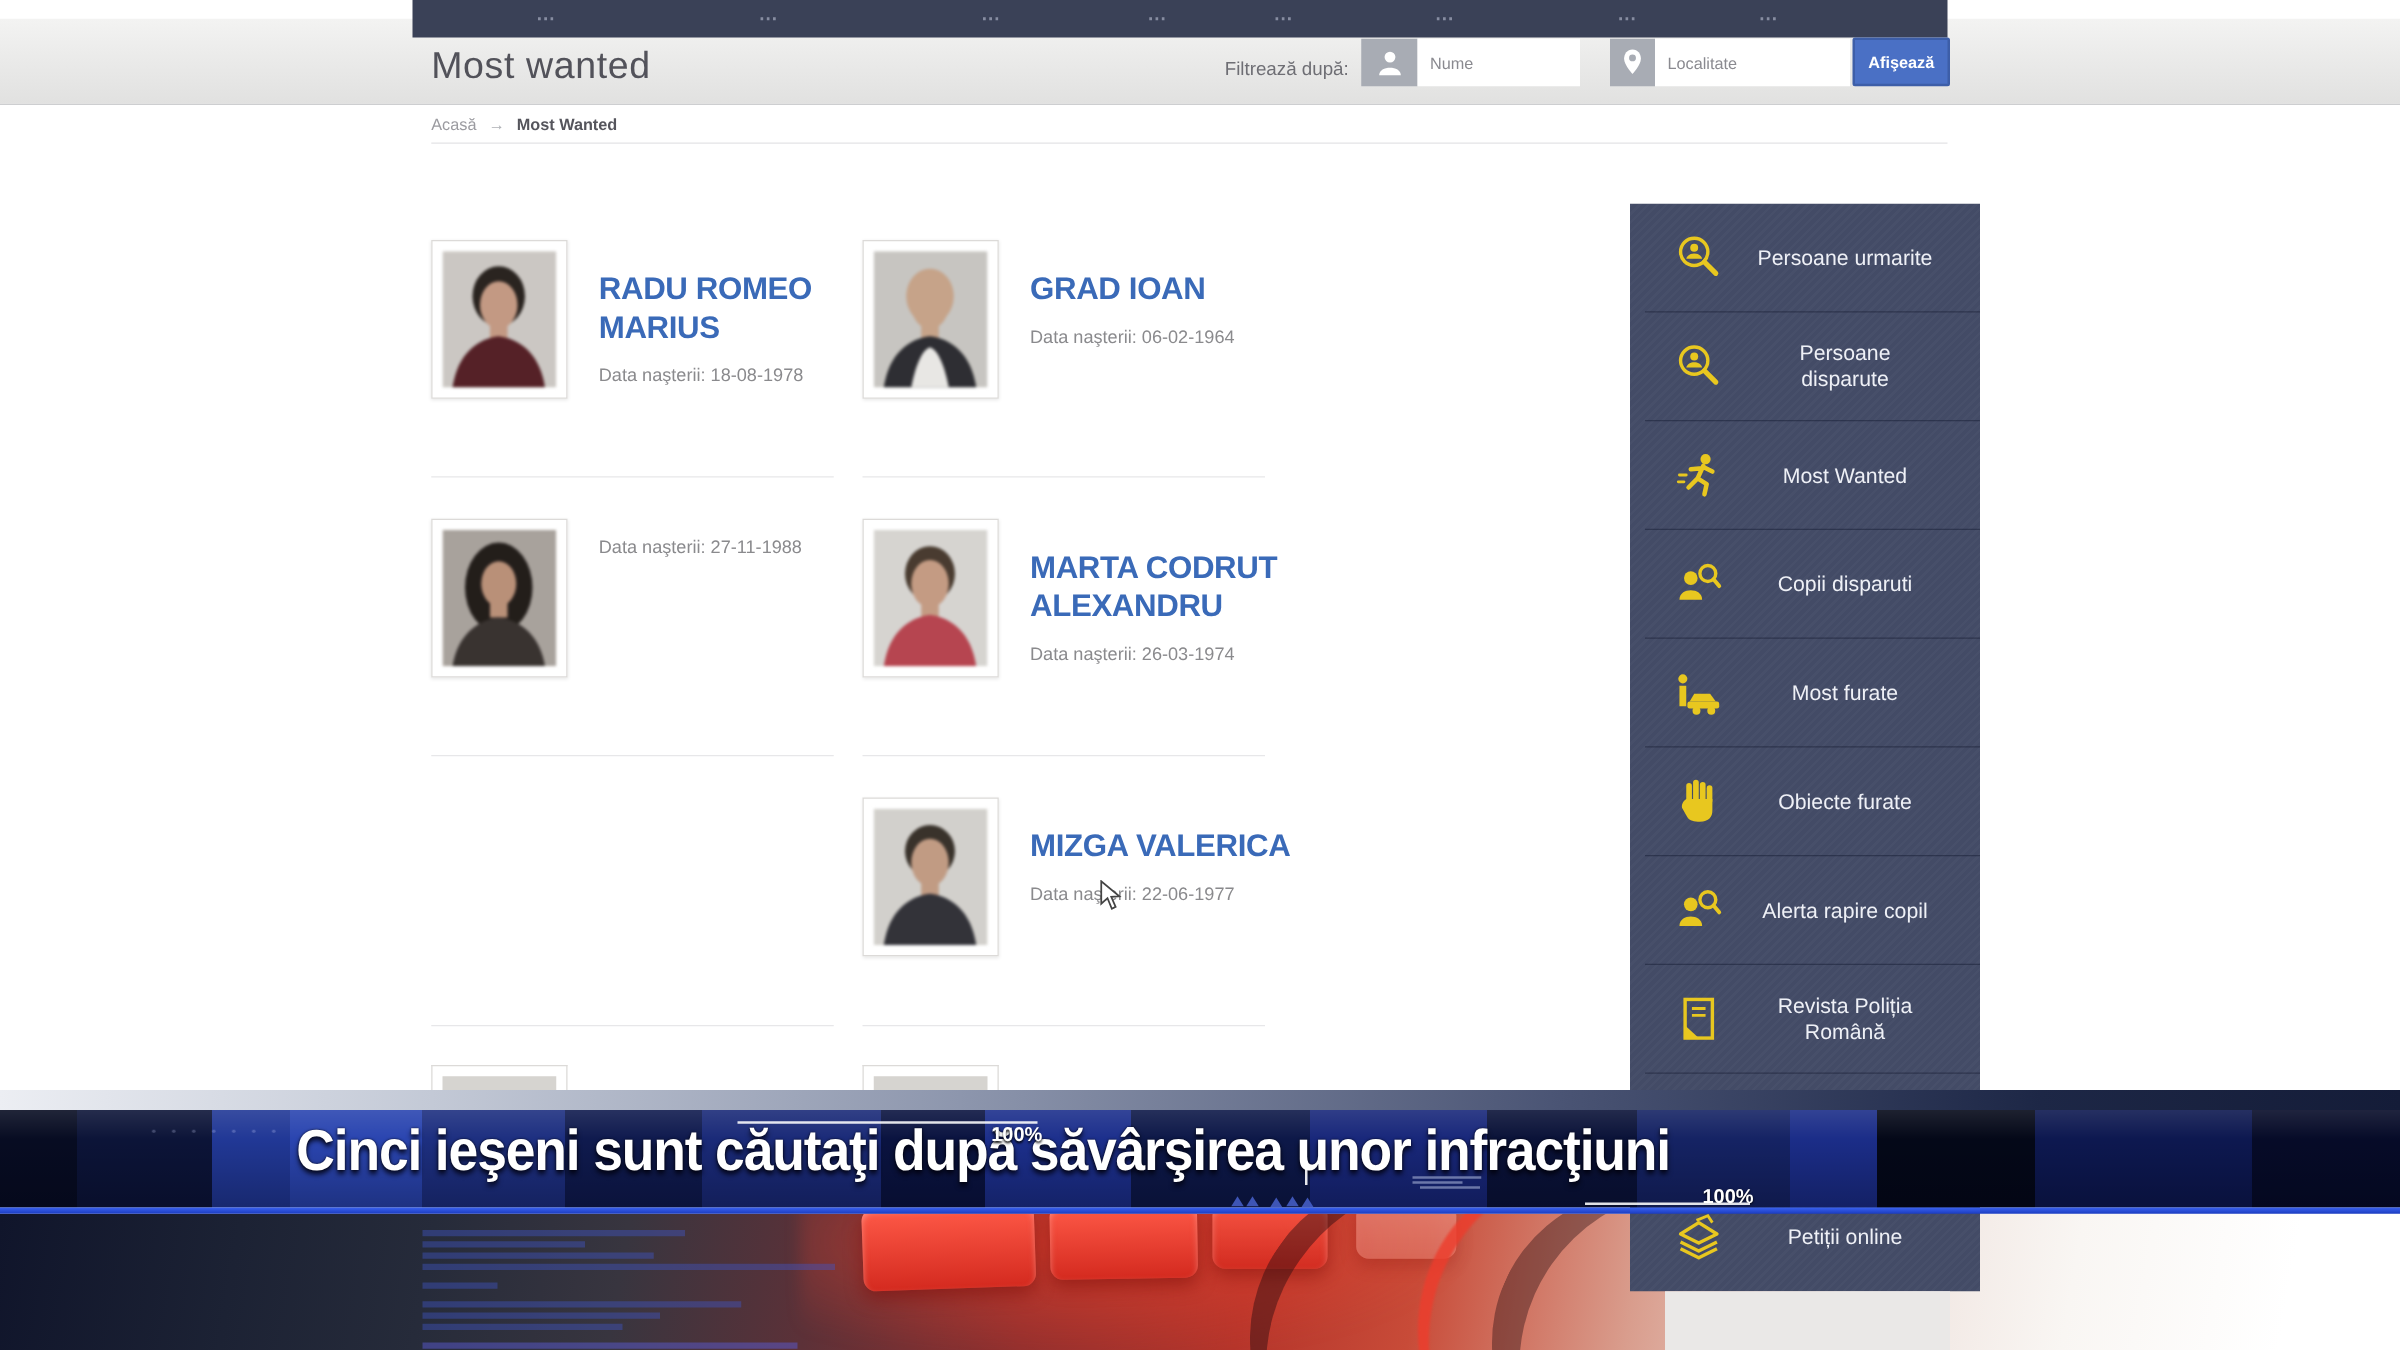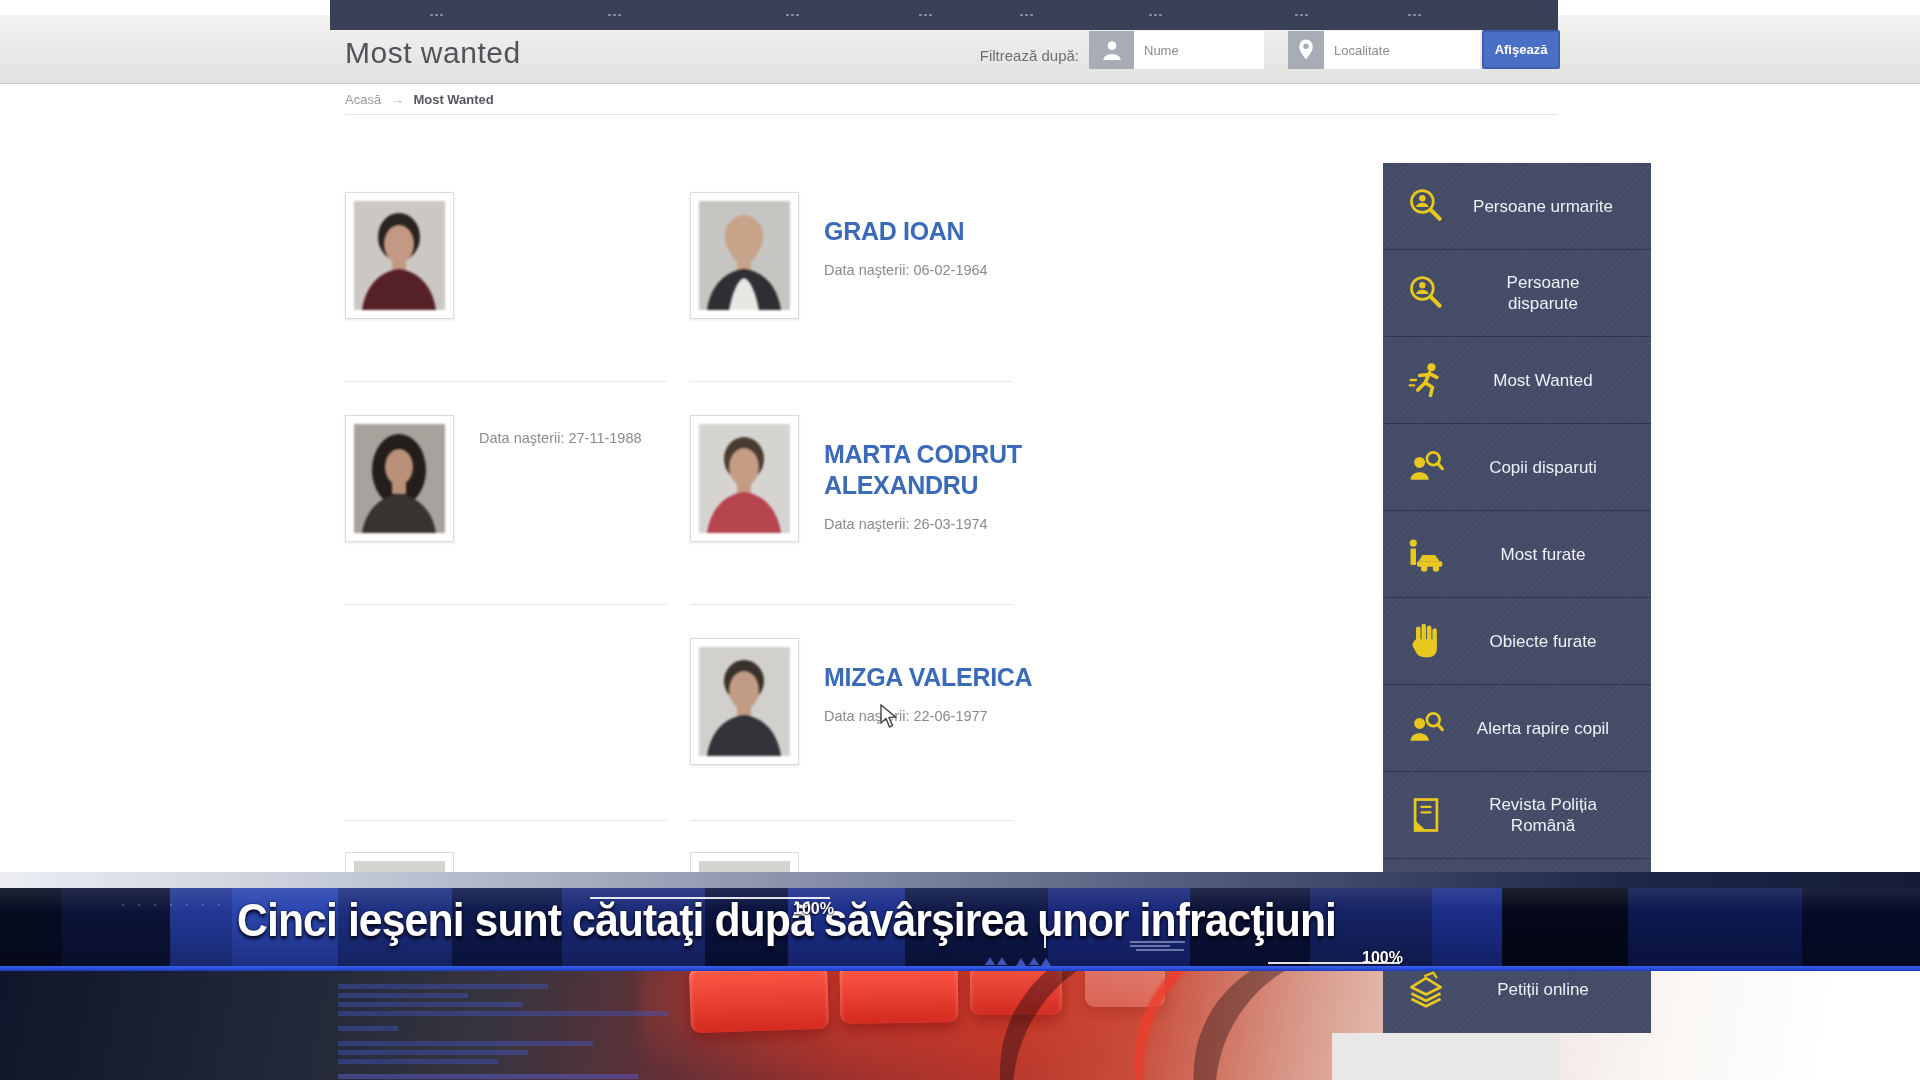--- a/index.html
+++ b/index.html
@@ -42,23 +42,23 @@
   .ptext{position:absolute;left:134px;top:0;width:210px;}
   .pname{margin-top:24px;font-size:25px;line-height:31px;font-weight:bold;color:#3a6ab8;
     letter-spacing:-.3px;cursor:pointer;}
   .pdob{margin-top:15px;font-size:14.5px;color:#8a8a8d;}
   .rowline{position:absolute;width:322px;height:1px;background:#e7e7e9;z-index:2;}
   .partial{position:absolute;width:91px;height:24px;background:#fff;border:1px solid #dcdad8;
     border-bottom:0;padding:8px;z-index:2;}
   .partial .inner{width:91px;height:24px;background:#d6d4d0;}
 
   
-  .sidebar{position:absolute;left:1383px;top:163px;width:268px;height:870px;background:#434b66;
+  .sidebar{position:absolute;left:1304px;top:163px;width:268px;height:870px;background:#434b66;
     background-image:repeating-linear-gradient(135deg,rgba(255,255,255,.025) 0 2px,transparent 2px 5px);
-    z-index:10;}
+    z-index:10;padding-left:12px;}
   .side-item{height:86px;display:flex;align-items:center;border-top:1px solid rgba(18,24,46,.5;);
     border-top:1px solid rgba(18,24,46,.45);cursor:pointer;}
   .side-item:first-child{border-top:0;}
   .side-icon{width:46px;margin-left:20px;flex:none;display:flex;justify-content:center;}
   .side-label{flex:1;display:flex;justify-content:center;padding-right:14px;}
   .side-label span{display:block;max-width:140px;text-align:center;font-size:17px;
     line-height:21px;color:#eef0f6;}
   .side-spacer{height:86px;border-top:1px solid rgba(18,24,46,.45);}
   .footer-strip{position:absolute;left:1332px;top:1033px;width:228px;height:47px;
     background:#eae8e7;z-index:10;}
@@ -163,20 +163,24 @@
     <div class="pframe" style="--pbg:#cbc7c2;--hair:#2b241f;--skin:#c79880;--shirt:#5a2026;--inner:transparent">
       <svg width="91" height="109" viewBox="0 0 91 109">
           <rect width="91" height="109" fill="var(--pbg)"></rect>
           <ellipse class="hair" cx="45" cy="36" rx="21" ry="24" fill="var(--hair)"></ellipse>
           <ellipse cx="45" cy="43" rx="15" ry="19" fill="var(--skin)"></ellipse>
           <rect x="38" y="57" width="14" height="13" fill="var(--skin)"></rect>
           <path d="M8,109 C12,82 28,70 45,68 C62,70 78,82 82,109 Z" fill="var(--shirt)"></path>
           <path d="M30,109 C34,88 40,78 45,77 C50,78 56,88 60,109 Z" fill="var(--inner)"></path>
         </svg>
     </div>
+    <div class="ptext">
+      <div class="pname">RADU ROMEO MARIUS</div>
+      <div class="pdob"><span>Data naşterii:</span> <span>18-08-1978</span></div>
+    </div>
   </div>
   <div class="card" style="left:690px;top:192px">
     <div class="pframe" style="--pbg:#c7c5c0;--hair:#c9a285;--skin:#c9a285;--shirt:#2e2e33;--inner:#e8e7e4">
       <svg width="91" height="109" viewBox="0 0 91 109">
           <rect width="91" height="109" fill="var(--pbg)"></rect>
           <ellipse class="hair" cx="45" cy="36" rx="19" ry="22" fill="var(--hair)"></ellipse>
           <ellipse cx="45" cy="43" rx="15" ry="19" fill="var(--skin)"></ellipse>
           <rect x="38" y="57" width="14" height="13" fill="var(--skin)"></rect>
           <path d="M8,109 C12,82 28,70 45,68 C62,70 78,82 82,109 Z" fill="var(--shirt)"></path>
           <path d="M30,109 C34,88 40,78 45,77 C50,78 56,88 60,109 Z" fill="var(--inner)"></path>

